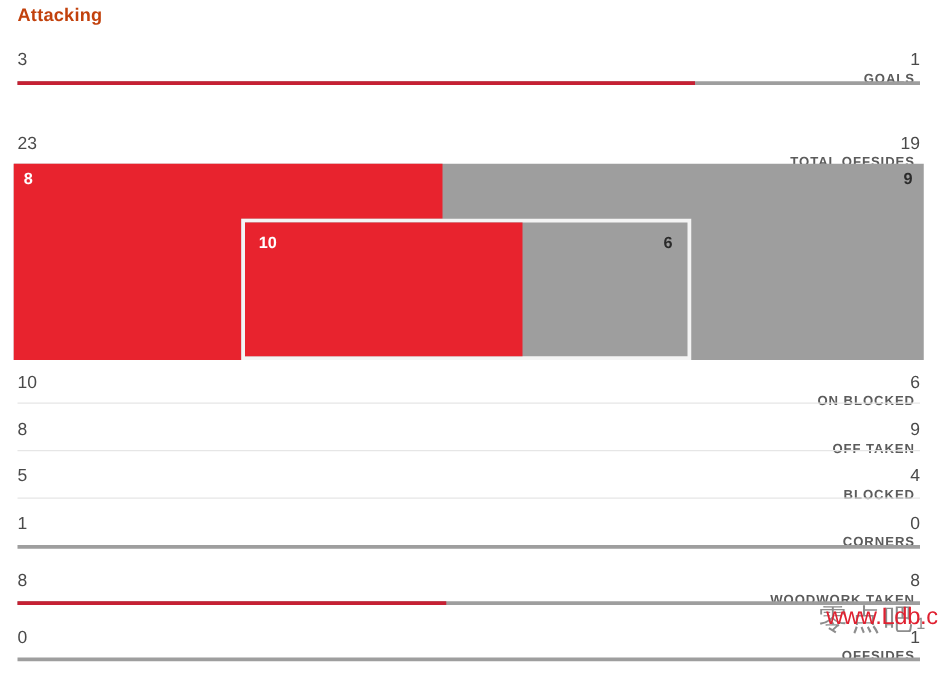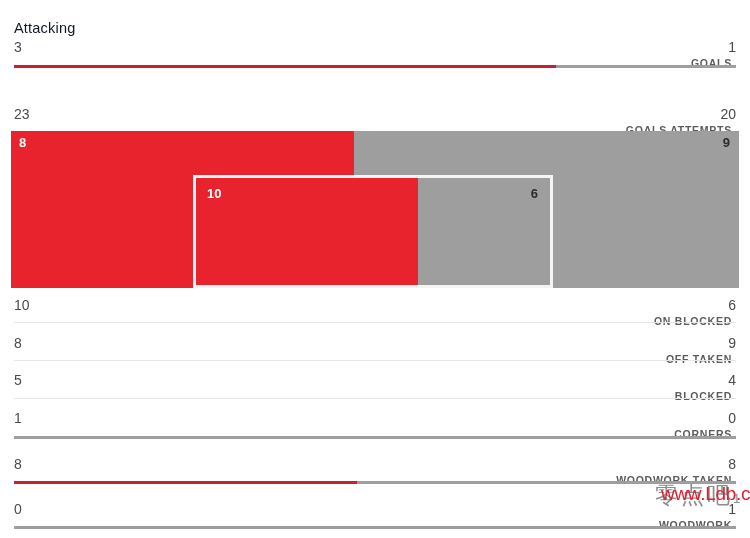--- a/index.html
+++ b/index.html
@@ -19,25 +19,25 @@
   .panel {
     position: relative;
     width: 750px;
     height: 538px;
   }
 
   
   .section-title {
     position: absolute;
     left: 14px;
-    top: 20px;
+    top: 5px;
     font-size: 14.5px;
-    font-weight: normal;
+    font-weight: bold;
     letter-spacing: 0.2px;
-    color: #0f172a;
+    color: #c2410c;
   }
 
   
   .stat-labels {
     position: absolute;
     left: 0;
     width: 750px;
     height: 22px;
     line-height: 22px;
   }
@@ -180,22 +180,22 @@
     <span class="val-left">3</span>
     <span class="stat-name">GOALS</span>
     <span class="val-right">1</span>
   </div>
   <div class="thin-bar" style="top: 65px; background: rgb(158, 158, 158);">
     <div class="fill" id="goals-fill" style="width: 75%; background: rgb(198, 32, 51);"></div>
   </div>
 
   <div class="stat-labels" style="top:103px;">
     <span class="val-left">23</span>
-    <span class="stat-name">GOALS ATTEMPTS</span>
-    <span class="val-right">20</span>
+    <span class="stat-name">TOTAL OFFSIDES</span>
+    <span class="val-right">19</span>
   </div>
 
   <div class="block-bar" style="left: 11px; top: 131px; width: 728px; height: 157px; background: rgb(158, 158, 158);">
     <div class="blk-fill" id="ta-outer-fill" style="width: 47.1%; background: rgb(232, 35, 46);"></div>
     <span class="blk-left-label">8</span>
     <span class="blk-right-label">9</span>
   </div>
 
   <div class="block-bar inner" style="left: 193px; top: 175px; width: 360px; height: 113px; background: rgb(158, 158, 158);">
     <div class="blk-fill" id="ta-inner-fill" style="width: 62.8%; background: rgb(232, 35, 46);"></div>
@@ -235,21 +235,21 @@
     <span class="val-left">8</span>
     <span class="stat-name">WOODWORK TAKEN</span>
     <span class="val-right">8</span>
   </div>
   <div class="thin-bar" style="top: 481px; background: rgb(158, 158, 158);">
     <div class="fill" id="corners-fill" style="width: 47.5%; background: rgb(198, 32, 51);"></div>
   </div>
 
   <div class="stat-labels" style="top:498px;">
     <span class="val-left">0</span>
-    <span class="stat-name">WOODWORK</span>
+    <span class="stat-name">OFFSIDES</span>
     <span class="val-right">1</span>
   </div>
   <div class="divider thick" style="top: 526px; background: rgb(158, 158, 158);"></div>
 
   <div class="watermark">
     <div class="wm-cn" style="color: rgb(141, 141, 141);"><span>零点吧</span><span class="sup">1</span></div>
     <div class="wm-url" style="color: rgb(224, 32, 48);">www.Ldb.cc</div>
   </div>
 
 </div>

